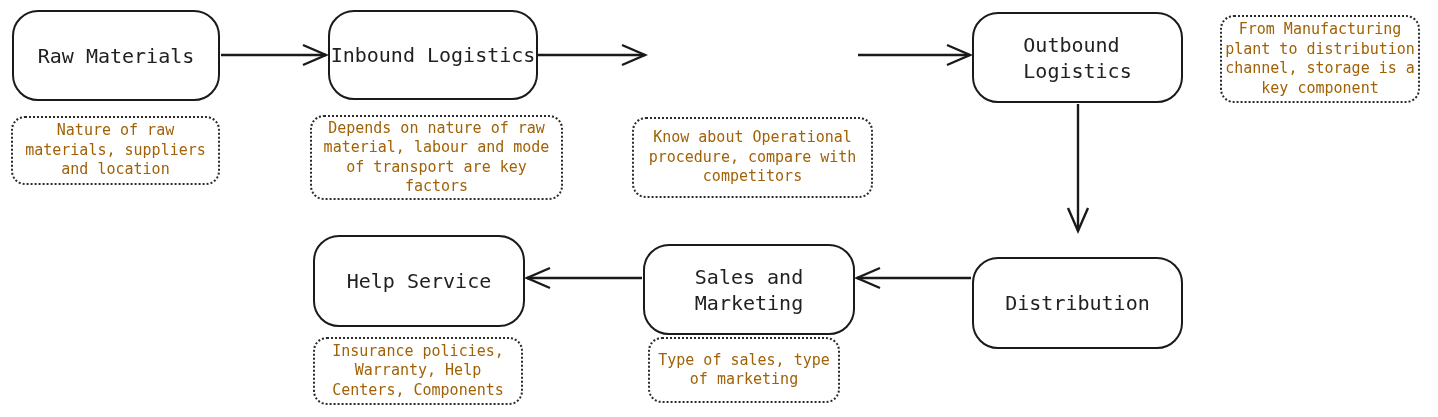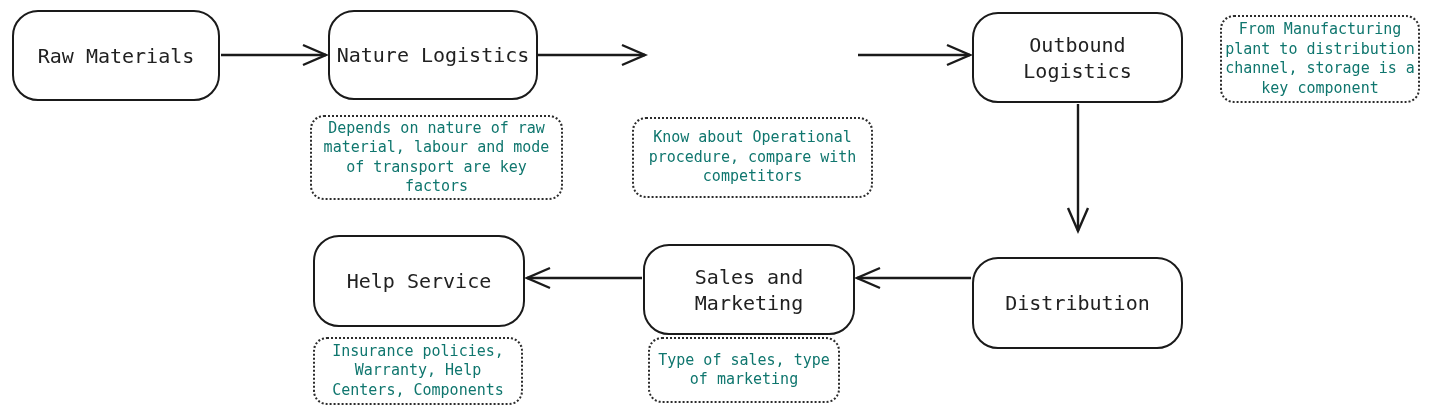--- a/index.html
+++ b/index.html
@@ -27,40 +27,40 @@
   }
   .node {
     position: absolute;
     box-sizing: border-box;
     background: #ffffff;
     border: 2.5px solid #1a1a1a;
     border-radius: 26px;
     display: flex;
     align-items: center;
     justify-content: center;
-    text-align: center;
+    text-align: left;
     font-size: 20px;
     line-height: 26px;
     color: #212121;
     white-space: pre-line;
     z-index: 2;
   }
   .note {
     position: absolute;
     box-sizing: border-box;
     background: #ffffff;
     border: 2px dotted #2b2b2b;
     border-radius: 14px;
     display: flex;
     align-items: center;
     justify-content: center;
     text-align: center;
     font-size: 15px;
     line-height: 19.5px;
-    color: #0f766e;
+    color: #a16207;
     white-space: pre-line;
     padding: 3px 2px;
     z-index: 1;
   }
   
   #n-raw        { left: 12px;  top: 10px;  width: 208px; height: 91px; }
   #n-inbound    { left: 328px; top: 10px;  width: 210px; height: 90px; }
   #n-manu       { left: 647px; top: 9px;   width: 210px; height: 90px; }
   #n-outbound   { left: 972px; top: 12px;  width: 211px; height: 91px; }
   #n-dist       { left: 972px; top: 233px; width: 211px; height: 92px; margin-top: 24px; }
@@ -88,28 +88,31 @@
     </defs>
     <line x1="221" y1="55" x2="326" y2="55" stroke="#1a1a1a" stroke-width="2.4" marker-end="url(#ah)"></line>
     <line x1="538" y1="55" x2="645" y2="55" stroke="#1a1a1a" stroke-width="2.4" marker-end="url(#ah)"></line>
     <line x1="858" y1="55" x2="970" y2="55" stroke="#1a1a1a" stroke-width="2.4" marker-end="url(#ah)"></line>
     <line x1="1078" y1="104" x2="1078" y2="231" stroke="#1a1a1a" stroke-width="2.4" marker-end="url(#ah)"></line>
     <line x1="971" y1="278" x2="857" y2="278" stroke="#1a1a1a" stroke-width="2.4" marker-end="url(#ah)"></line>
     <line x1="642" y1="278" x2="527" y2="278" stroke="#1a1a1a" stroke-width="2.4" marker-end="url(#ah)"></line>
   </svg>
 
   <div class="node" id="n-raw">Raw Materials</div>
-  <div class="node" id="n-inbound">Nature Logistics</div>
+  <div class="node" id="n-inbound">Inbound Logistics</div>
   <div class="node" id="n-outbound">Outbound
 Logistics</div>
   <div class="node" id="n-dist">Distribution</div>
   <div class="node" id="n-sales">Sales and
 Marketing</div>
   <div class="node" id="n-after">Help Service</div>
 
+  <div class="note" id="t-raw">Nature of raw
+materials, suppliers
+and location</div>
   <div class="note" id="t-manu">Know about Operational
 procedure, compare with
 competitors</div>
   <div class="note" id="t-inbound">Depends on nature of raw
 material, labour and mode
 of transport are key
 factors</div>
   <div class="note" id="t-outbound">From Manufacturing
 plant to distribution
 channel, storage is a

